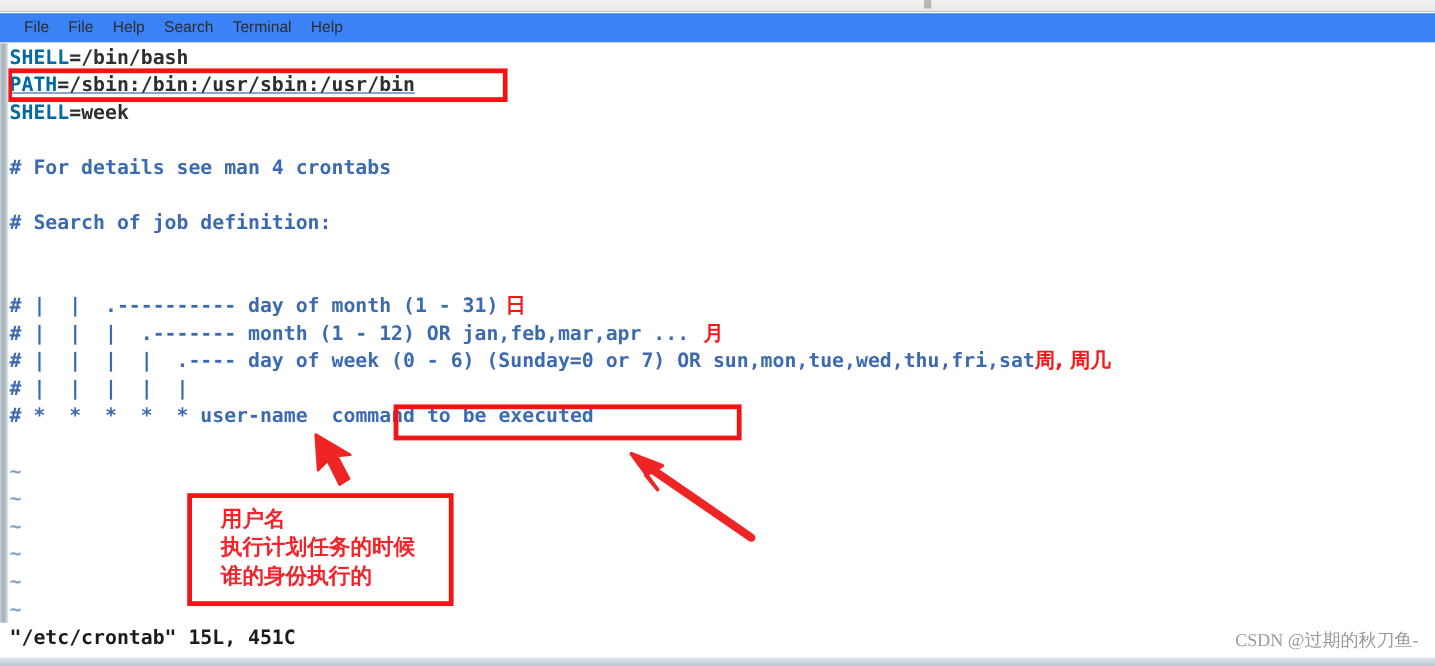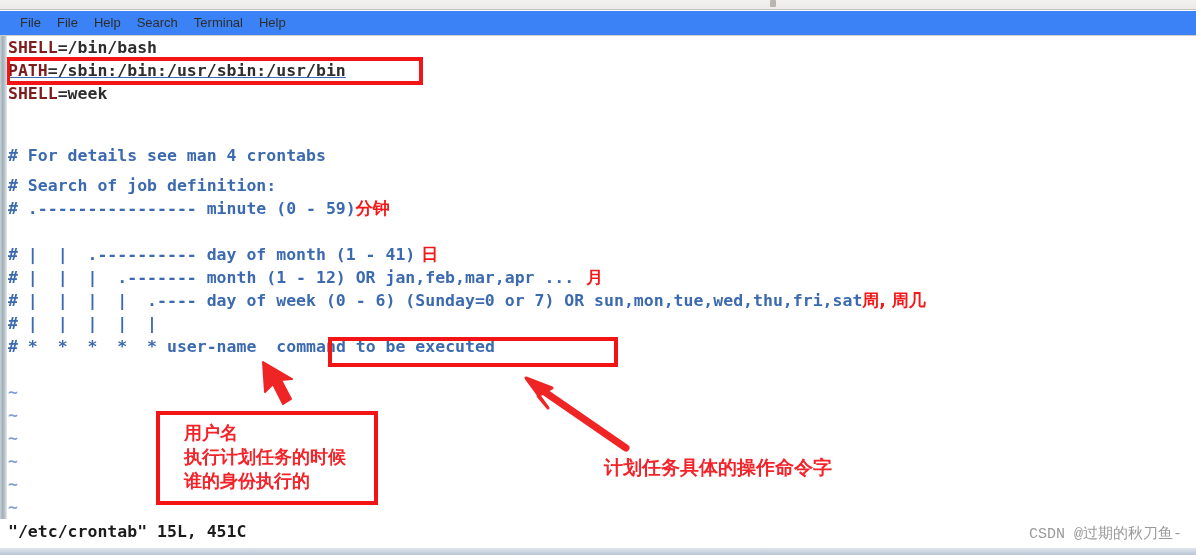--- a/index.html
+++ b/index.html
@@ -76,21 +76,21 @@
     position: absolute;
     left: 8px;
     font-family: "DejaVu Sans Mono", "Liberation Mono", monospace;
     font-size: 16.5px;
     font-weight: bold;
     line-height: 23px;
     white-space: pre;
     letter-spacing: 0px;
     color: #3c6ab0;
   }
-  .c-var   { color: #7f1d1d; }
+  .c-var   { color: #0369a1; }
   .c-val   { color: #2e2e2e; text-align: center; }
   .c-cmt   { color: #3c6ab0; }
   .c-tilde { color: #7f9fd4; font-weight: bold; }
   .c-zh    { color: #f41818; font-weight: bold;
              font-family: "DejaVu Sans", sans-serif; font-size: 17px; }
 
   
   .statusline {
     position: absolute;
     left: 8px;
@@ -146,21 +146,21 @@
     position: absolute;
     z-index: 7;
     pointer-events: none;
   }
 
   
   .watermark {
     position: absolute;
     right: 14px;
     top: 524px;
-    font-family: Liberation Mono, monospace;
+    font-family: Liberation Serif, serif;
     font-size: 15px;
     color: #9a9a9a;
     white-space: pre;
     z-index: 9;
   }
 </style>
 </head>
 <body>
 
 <div id="app">
@@ -183,30 +183,29 @@
     <div class="term-left-edge"></div>
 
     <div class="codeline" style="top:0px;"><span class="c-var">SHELL</span><span class="c-val">=/bin/bash</span></div>
 
     <div class="codeline" style="top:23px;text-decoration:underline;"><span class="c-var">PATH</span><span class="c-val">=/sbin:/bin:/usr/sbin:/usr/bin</span></div>
 
     <div class="codeline" style="top:46px;"><span class="c-var">SHELL</span><span class="c-val">=week</span></div>
 
     <div class="codeline" style="top:69px;"></div>
 
-    <div class="codeline c-cmt" style="top:92px;margin-top:16px;"># For details see man 4 crontabs</div>
+    <div class="codeline c-cmt" style="top:92px;"># For details see man 4 crontabs</div>
 
     <div class="codeline" style="top:115px;"></div>
 
     <div class="codeline c-cmt" style="top:138px;"># Search of job definition:</div>
 
-    <div class="codeline" style="top:161px;"><span class="c-cmt"># .---------------- minute (0 - 59)</span><span class="c-zh">分钟</span></div>
-
-
-    <div class="codeline" style="top:207px;"><span class="c-cmt"># |  |  .---------- day of month (1 - 41)</span><span class="c-zh" style="padding-left:6px;">日</span></div>
+
+
+    <div class="codeline" style="top:207px;"><span class="c-cmt"># |  |  .---------- day of month (1 - 31)</span><span class="c-zh" style="padding-left:6px;">日</span></div>
 
     <div class="codeline" style="top:230px;"><span class="c-cmt"># |  |  |  .------- month (1 - 12) OR jan,feb,mar,apr ...</span><span class="c-zh" style="padding-left:12px;">月</span></div>
 
     <div class="codeline" style="top:253px;"><span class="c-cmt"># |  |  |  |  .---- day of week (0 - 6) (Sunday=0 or 7) OR sun,mon,tue,wed,thu,fri,sat</span><span class="c-zh">周, 周几</span></div>
 
     <div class="codeline c-cmt" style="top:276px;"># |  |  |  |  |</div>
 
     <div class="codeline" style="top:299px;"><span class="c-cmt"># *  *  *  *  * user-name </span><span class="c-cmt" style="padding-left:10px;">command to be executed</span></div>
 
     <div class="codeline c-tilde" style="top:345px;">~</div>
@@ -223,21 +222,20 @@
   <div class="redbox" style="left:6px; top:57px; width:417px; height:28px;"></div>
 
   <div class="redbox" style="left:328px; top:337px; width:290px; height:30px;"></div>
 
   <div class="redbox-filled" style="left:156px; top:411px; width:222px; height:94px;padding-left:24px;">
     <div class="zh-note">用户名
 执行计划任务的时候
 谁的身份执行的</div>
   </div>
 
-  <div class="zh-free" style="left:604px; top:455px;">计划任务具体的操作命令字</div>
 
   <svg class="arrow-svg" style="left:255px; top:358px;" width="70" height="58" viewBox="0 0 70 58">
     <path d="M 8 4 L 10 34 L 18 26 L 28 46 L 36 41 L 26 22 L 37 21 Z" fill="#ef2424" stroke="#ef2424" stroke-width="2" stroke-linejoin="round"></path>
   </svg>
 
   <svg class="arrow-svg" style="left:518px; top:374px;" width="120" height="80" viewBox="0 0 120 80">
     <line x1="108" y1="74" x2="18" y2="12" stroke="#ef2424" stroke-width="7" stroke-linecap="round"></line>
     <path d="M 8 4 L 34 14 L 20 22 L 30 34 Z" fill="#ef2424" stroke="#ef2424" stroke-width="3" stroke-linejoin="round"></path>
   </svg>
 

